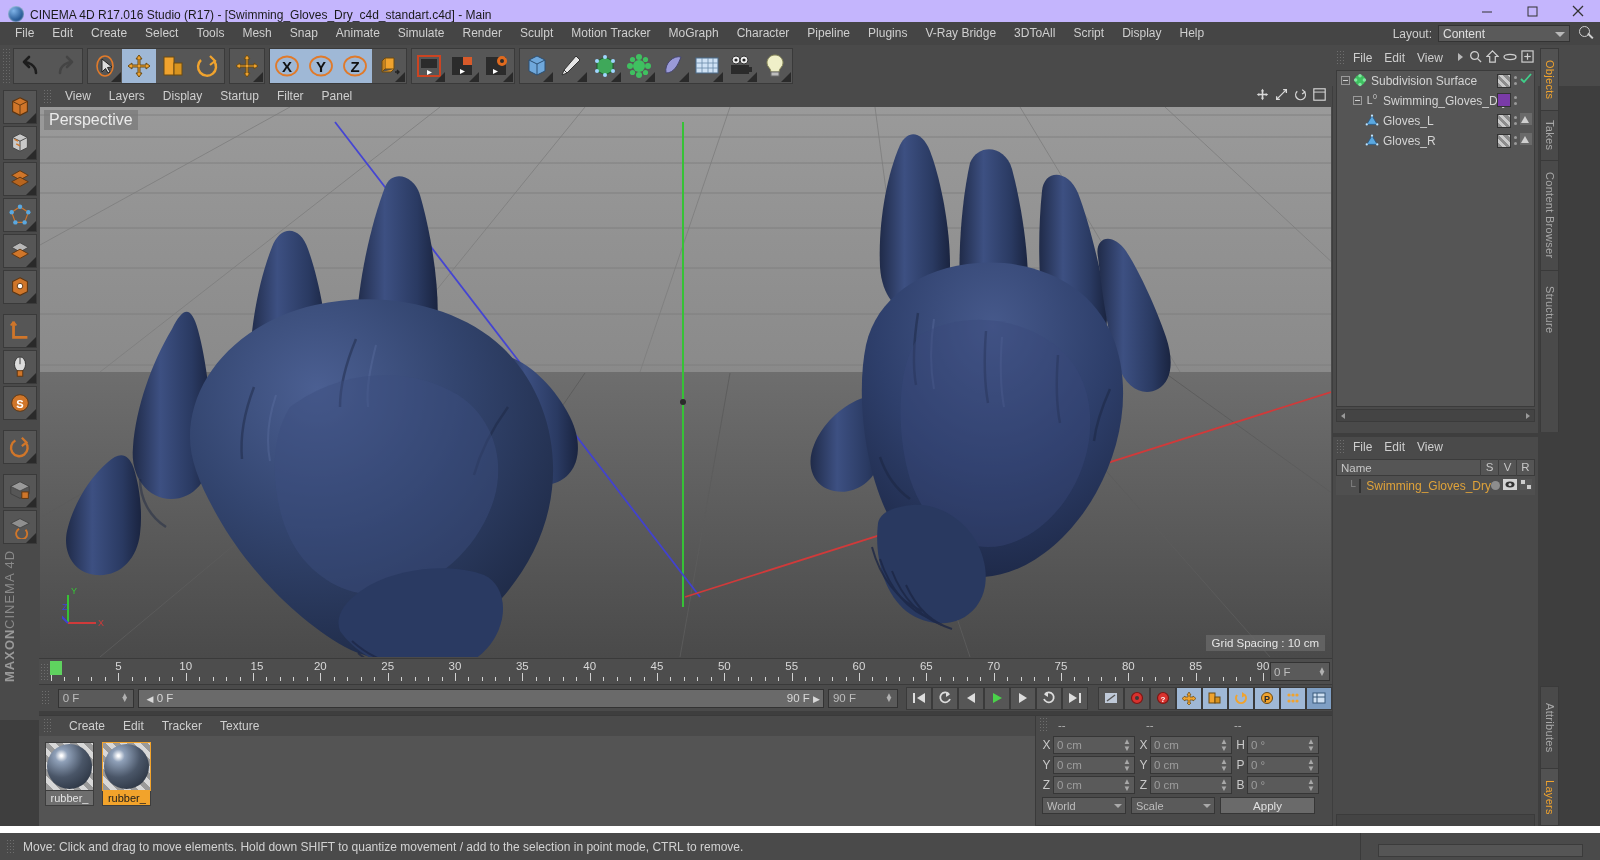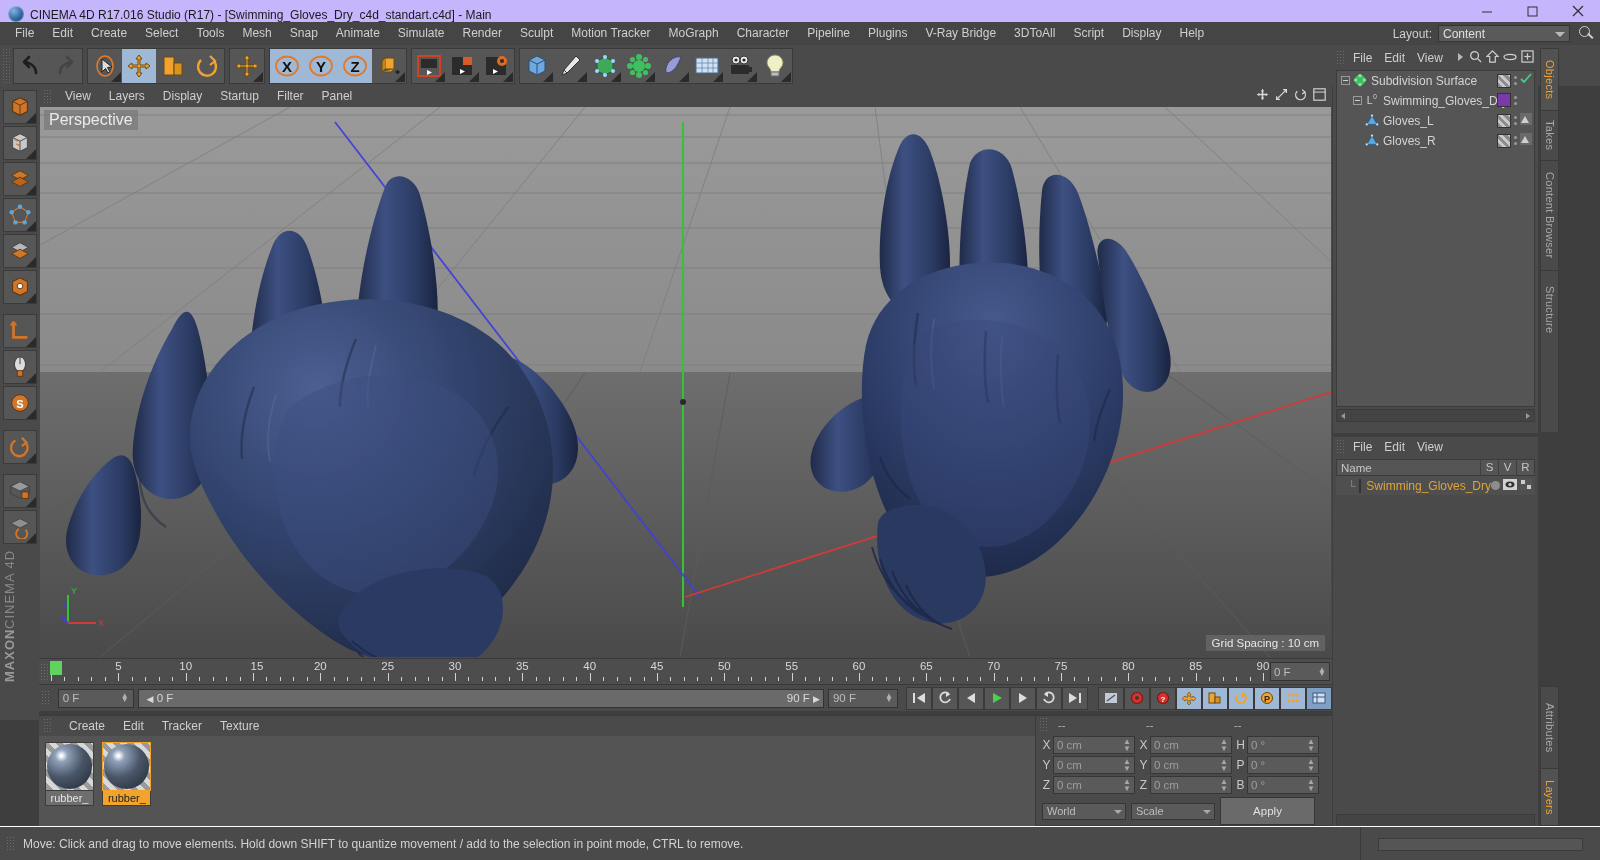--- a/index.html
+++ b/index.html
@@ -143,21 +143,21 @@
   .ch-col{ width:88px; text-align:left; padding-left:6px;}
   .coordrow{ display:flex; align-items:center; height:19px; margin:1px 0 0 4px;}
   .axis{ width:13px; font-size:12px; color:#c9c9c9; text-align:center;}
   .cfield{ width:82px;height:18px;background:#5a5a5a;border:1px solid #363636;display:flex;align-items:center;
            padding:0 3px;font-size:11.5px;color:#9d9d9d; margin-right:2px;}
   .cfield .s{ margin-left:auto; font-size:8px; line-height:7px; color:#a8a8a8; text-align:center;}
   .coordfoot{ display:flex; align-items:center; margin:3px 0 0 6px; gap:5px;}
   .cdrop{ width:84px;height:17px;background:#5a5a5a;border:1px solid #363636;display:flex;align-items:center;
           padding:0 4px;font-size:11px;color:#bdbdbd;position:relative;}
   .cdrop .arr{position:absolute;right:3px;top:6px;border-left:4px solid transparent;border-right:4px solid transparent;border-top:4px solid #a9a9a9;}
-  .applybtn{ width:95px;height:28px;background:#6a6a6a;border:1px solid #363636;display:flex;align-items:center;
+  .applybtn{ width:95px;height:17px;background:#6a6a6a;border:1px solid #363636;display:flex;align-items:center;
              justify-content:center;font-size:11.5px;color:#e0e0e0;}
 
   
   .objman{ position:absolute; top:48px; left:1333px; width:205px; height:385px; background:#4a4a4a;}
   .ommenu{ height:20px; display:flex; align-items:center; padding-left:3px;}
   .ommenu .menuitem{ padding:1px 6px; font-size:12px;}
   .omicons{ margin-left:auto; display:flex; align-items:center; gap:4px; padding-right:4px;}
   .omtree{ position:absolute; top:22px; left:3px; width:199px; height:337px; background:#555555;
            border:1px solid #3b3b3b;}
   .orow{ height:20px; display:flex; align-items:center; position:relative; padding-left:4px;}
@@ -185,21 +185,21 @@
 
   
   .vtabs{ position:absolute; top:48px; left:1540px; width:19px; height:785px; }
   .vtab{ width:19px; background:#4a4a4a; border:1px solid #3a3a3a; border-bottom:none;
          color:#a8a8a8; font-size:11px; display:flex; align-items:center; justify-content:center;
          writing-mode:vertical-rl; letter-spacing:.3px;}
   .vtab.act{ color:#f0a32e; background:#525252;}
 
   
   .statusbar{ position:absolute; top:826px; left:0; width:1600px; height:34px; background:#4a4a4a;
-              border-top:1px solid #ffffff; display:flex; align-items:center; padding-left:6px;}
+              border-top:7px solid #ffffff; display:flex; align-items:center; padding-left:6px;}
   .sb-grip{width:9px;height:16px;margin-right:8px;background-image:radial-gradient(#6e6e6e .7px,transparent .8px);background-size:3px 3px;}
   .sbtext{ font-size:12px; color:#d2d2d2;}
   .sb-right{ position:absolute; right:0; top:0; width:240px; height:34px; background:#4a4a4a;
              border-left:1px solid #3a3a3a; display:flex;align-items:center;justify-content:center;}
   .sb-bar{ width:205px;height:13px;background:#555;border:1px solid #3b3b3b;}
 
   
   .axisgizmo{ position:absolute; left:22px; bottom:28px; width:46px;height:46px;}
 </style>
 </head>

